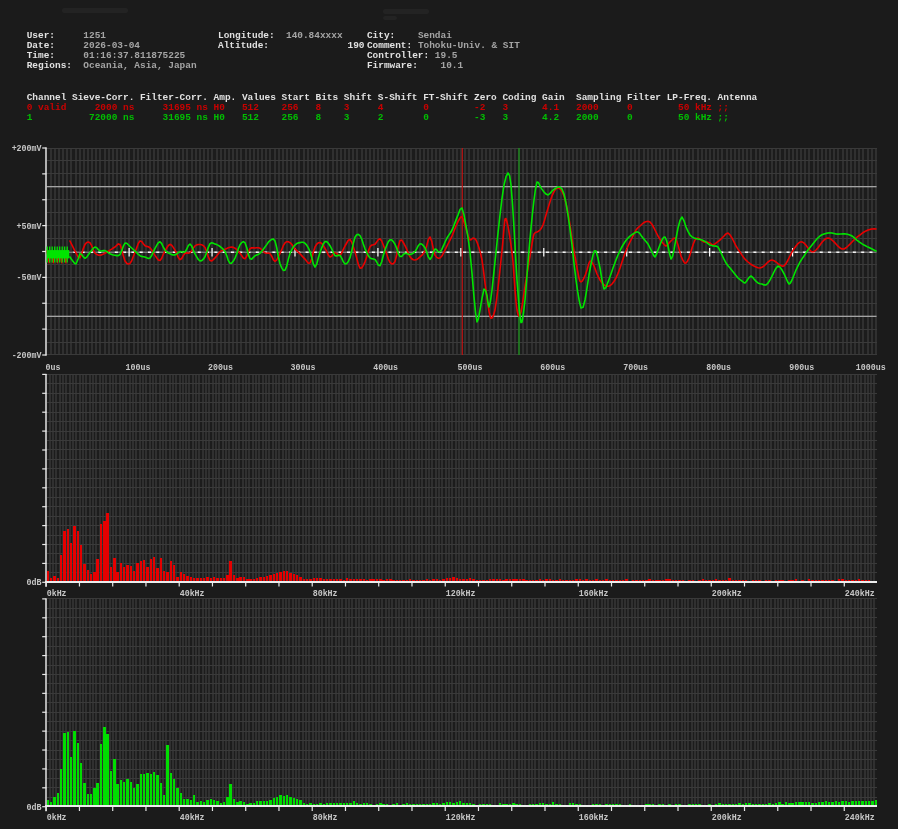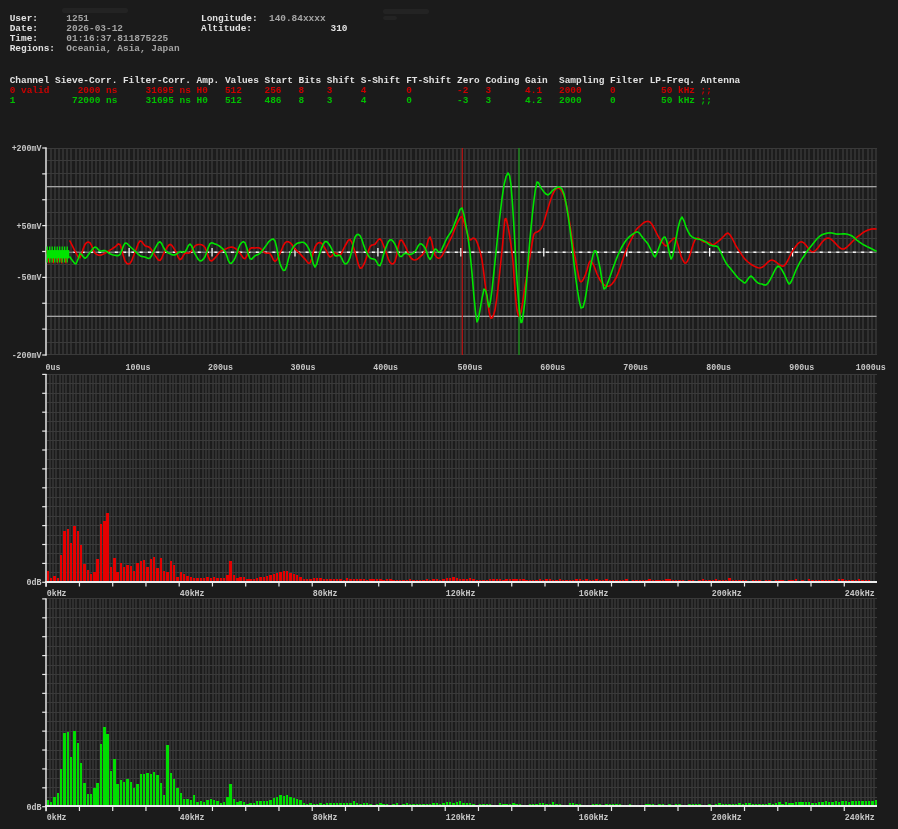--- a/index.html
+++ b/index.html
@@ -1,36 +1,40 @@
 <!DOCTYPE html>
 <html><head><meta charset="utf-8"><style>
 html,body{margin:0;padding:0;background:#1b1b1b;width:898px;height:829px;overflow:hidden}
 #pg{filter:brightness(1);position:relative;width:898px;height:829px;background:#1b1b1b;font-family:"Liberation Mono",monospace}
-pre{position:absolute;margin:0;opacity:.98;font:bold 9.45px "Liberation Mono",monospace;line-height:9.93px;color:rgba(232,232,232,.99);letter-spacing:0}
+pre{position:absolute;margin:17px;opacity:.98;font:bold 9.45px "Liberation Mono",monospace;line-height:9.93px;color:rgba(232,232,232,.99);letter-spacing:0}
 pre .v{color:rgba(169,169,169,.99)}
 pre .r{color:rgba(207,0,0,.99)}
 pre .g{color:rgba(0,196,0,.99)}
 svg{position:absolute;left:0;top:0}
 svg text{font-family:"Liberation Mono",monospace;font-weight:bold;opacity:.99}
 .sm{position:absolute;background:#232323;border-radius:2px}
 </style></head><body>
 <div id="pg">
 <div class="sm" style="left:62px;top:8px;width:66px;height:5px"></div>
 <div class="sm" style="left:383px;top:9px;width:46px;height:5px"></div>
 <div class="sm" style="left:383px;top:16px;width:14px;height:4px"></div>
 <pre style="left:9.7px;top:14.1px">User:     <span class="v">1251</span>
-Date:     <span class="v">2026-03-12</span>
+Date:     <span class="v">2026-03-04</span>
 Time:     <span class="v">01:16:37.811875225</span>
 Regions:  <span class="v">Oceania, Asia, Japan</span></pre>
 <pre style="left:201px;top:14.1px">Longitude:  <span class="v">140.84xxxx</span>
 Altitude:</pre>
-<pre class="v" style="left:330.5px;top:24.0px">310</pre>
+<pre class="v" style="left:330.5px;top:24.0px">190</pre>
+<pre style="left:349.9px;top:14.1px">City:    <span class="v">Sendai</span>
+Comment: <span class="v">Tohoku-Univ. &amp; SIT</span>
+Controller: <span class="v">19.5</span>
+Firmware:    <span class="v">10.1</span></pre>
 <pre style="left:9.7px;top:76px">Channel Sieve-Corr. Filter-Corr. Amp. Values Start Bits Shift S-Shift FT-Shift Zero Coding Gain  Sampling Filter LP-Freq. Antenna
 <span class="r">0 valid     2000 ns     31695 ns H0   512    256   8    3     4       0        -2   3      4.1   2000     0        50 kHz ;;</span>
-<span class="g">1          72000 ns     31695 ns H0   512    486   8    3     4       0        -3   3      4.2   2000     0        50 kHz ;;</span></pre>
+<span class="g">1          72000 ns     31695 ns H0   512    256   8    3     2       0        -3   3      4.2   2000     0        50 kHz ;;</span></pre>
 <svg width="898" height="829" viewBox="0 0 898 829">
 <rect x="46.5" y="148.0" width="830.0" height="207.0" fill="#1c1c1c"></rect>
 <rect x="46.5" y="374.4" width="830.0" height="207.9" fill="#1c1c1c"></rect>
 <rect x="46.5" y="598.9" width="830.0" height="207.8" fill="#1c1c1c"></rect>
 <path d="M51 148.0V355.0M55 148.0V355.0M59 148.0V355.0M63 148.0V355.0M67 148.0V355.0M71 148.0V355.0M76 148.0V355.0M80 148.0V355.0M84 148.0V355.0M88 148.0V355.0M92 148.0V355.0M96 148.0V355.0M100 148.0V355.0M105 148.0V355.0M109 148.0V355.0M113 148.0V355.0M117 148.0V355.0M121 148.0V355.0M125 148.0V355.0M129 148.0V355.0M134 148.0V355.0M138 148.0V355.0M142 148.0V355.0M146 148.0V355.0M150 148.0V355.0M154 148.0V355.0M158 148.0V355.0M163 148.0V355.0M167 148.0V355.0M171 148.0V355.0M175 148.0V355.0M179 148.0V355.0M183 148.0V355.0M187 148.0V355.0M192 148.0V355.0M196 148.0V355.0M200 148.0V355.0M204 148.0V355.0M208 148.0V355.0M212 148.0V355.0M217 148.0V355.0M221 148.0V355.0M225 148.0V355.0M229 148.0V355.0M233 148.0V355.0M237 148.0V355.0M241 148.0V355.0M246 148.0V355.0M250 148.0V355.0M254 148.0V355.0M258 148.0V355.0M262 148.0V355.0M266 148.0V355.0M270 148.0V355.0M275 148.0V355.0M279 148.0V355.0M283 148.0V355.0M287 148.0V355.0M291 148.0V355.0M295 148.0V355.0M299 148.0V355.0M304 148.0V355.0M308 148.0V355.0M312 148.0V355.0M316 148.0V355.0M320 148.0V355.0M324 148.0V355.0M328 148.0V355.0M333 148.0V355.0M337 148.0V355.0M341 148.0V355.0M345 148.0V355.0M349 148.0V355.0M353 148.0V355.0M357 148.0V355.0M362 148.0V355.0M366 148.0V355.0M370 148.0V355.0M374 148.0V355.0M378 148.0V355.0M382 148.0V355.0M387 148.0V355.0M391 148.0V355.0M395 148.0V355.0M399 148.0V355.0M403 148.0V355.0M407 148.0V355.0M411 148.0V355.0M416 148.0V355.0M420 148.0V355.0M424 148.0V355.0M428 148.0V355.0M432 148.0V355.0M436 148.0V355.0M440 148.0V355.0M445 148.0V355.0M449 148.0V355.0M453 148.0V355.0M457 148.0V355.0M461 148.0V355.0M465 148.0V355.0M469 148.0V355.0M474 148.0V355.0M478 148.0V355.0M482 148.0V355.0M486 148.0V355.0M490 148.0V355.0M494 148.0V355.0M498 148.0V355.0M503 148.0V355.0M507 148.0V355.0M511 148.0V355.0M515 148.0V355.0M519 148.0V355.0M523 148.0V355.0M527 148.0V355.0M532 148.0V355.0M536 148.0V355.0M540 148.0V355.0M544 148.0V355.0M548 148.0V355.0M552 148.0V355.0M557 148.0V355.0M561 148.0V355.0M565 148.0V355.0M569 148.0V355.0M573 148.0V355.0M577 148.0V355.0M581 148.0V355.0M586 148.0V355.0M590 148.0V355.0M594 148.0V355.0M598 148.0V355.0M602 148.0V355.0M606 148.0V355.0M610 148.0V355.0M615 148.0V355.0M619 148.0V355.0M623 148.0V355.0M627 148.0V355.0M631 148.0V355.0M635 148.0V355.0M639 148.0V355.0M644 148.0V355.0M648 148.0V355.0M652 148.0V355.0M656 148.0V355.0M660 148.0V355.0M664 148.0V355.0M668 148.0V355.0M673 148.0V355.0M677 148.0V355.0M681 148.0V355.0M685 148.0V355.0M689 148.0V355.0M693 148.0V355.0M698 148.0V355.0M702 148.0V355.0M706 148.0V355.0M710 148.0V355.0M714 148.0V355.0M718 148.0V355.0M722 148.0V355.0M727 148.0V355.0M731 148.0V355.0M735 148.0V355.0M739 148.0V355.0M743 148.0V355.0M747 148.0V355.0M751 148.0V355.0M756 148.0V355.0M760 148.0V355.0M764 148.0V355.0M768 148.0V355.0M772 148.0V355.0M776 148.0V355.0M780 148.0V355.0M785 148.0V355.0M789 148.0V355.0M793 148.0V355.0M797 148.0V355.0M801 148.0V355.0M805 148.0V355.0M809 148.0V355.0M814 148.0V355.0M818 148.0V355.0M822 148.0V355.0M826 148.0V355.0M830 148.0V355.0M834 148.0V355.0M838 148.0V355.0M843 148.0V355.0M847 148.0V355.0M851 148.0V355.0M855 148.0V355.0M859 148.0V355.0M863 148.0V355.0M868 148.0V355.0M872 148.0V355.0M876 148.0V355.0" stroke="#303030" stroke-width="2" fill="none" shape-rendering="crispEdges"></path>
 <path d="M46.5 148.5H876.5M46.5 160.5H876.5M46.5 173.5H876.5M46.5 186.5H876.5M46.5 199.5H876.5M46.5 212.5H876.5M46.5 225.5H876.5M46.5 238.5H876.5M46.5 251.5H876.5M46.5 264.5H876.5M46.5 277.5H876.5M46.5 290.5H876.5M46.5 303.5H876.5M46.5 316.5H876.5M46.5 329.5H876.5M46.5 342.5H876.5M46.5 354.5H876.5" stroke="#3a3a3a" stroke-width="1" fill="none" shape-rendering="crispEdges"></path>
 <path d="M50 374.4V582.3M53 374.4V582.3M56 374.4V582.3M60 374.4V582.3M63 374.4V582.3M66 374.4V582.3M70 374.4V582.3M73 374.4V582.3M76 374.4V582.3M80 374.4V582.3M83 374.4V582.3M86 374.4V582.3M90 374.4V582.3M93 374.4V582.3M96 374.4V582.3M100 374.4V582.3M103 374.4V582.3M106 374.4V582.3M110 374.4V582.3M113 374.4V582.3M116 374.4V582.3M120 374.4V582.3M123 374.4V582.3M126 374.4V582.3M130 374.4V582.3M133 374.4V582.3M136 374.4V582.3M140 374.4V582.3M143 374.4V582.3M146 374.4V582.3M150 374.4V582.3M153 374.4V582.3M156 374.4V582.3M160 374.4V582.3M163 374.4V582.3M166 374.4V582.3M170 374.4V582.3M173 374.4V582.3M176 374.4V582.3M180 374.4V582.3M183 374.4V582.3M186 374.4V582.3M189 374.4V582.3M193 374.4V582.3M196 374.4V582.3M199 374.4V582.3M203 374.4V582.3M206 374.4V582.3M209 374.4V582.3M213 374.4V582.3M216 374.4V582.3M219 374.4V582.3M223 374.4V582.3M226 374.4V582.3M229 374.4V582.3M233 374.4V582.3M236 374.4V582.3M239 374.4V582.3M243 374.4V582.3M246 374.4V582.3M249 374.4V582.3M253 374.4V582.3M256 374.4V582.3M259 374.4V582.3M263 374.4V582.3M266 374.4V582.3M269 374.4V582.3M273 374.4V582.3M276 374.4V582.3M279 374.4V582.3M283 374.4V582.3M286 374.4V582.3M289 374.4V582.3M293 374.4V582.3M296 374.4V582.3M299 374.4V582.3M303 374.4V582.3M306 374.4V582.3M309 374.4V582.3M313 374.4V582.3M316 374.4V582.3M319 374.4V582.3M322 374.4V582.3M326 374.4V582.3M329 374.4V582.3M332 374.4V582.3M336 374.4V582.3M339 374.4V582.3M342 374.4V582.3M346 374.4V582.3M349 374.4V582.3M352 374.4V582.3M356 374.4V582.3M359 374.4V582.3M362 374.4V582.3M366 374.4V582.3M369 374.4V582.3M372 374.4V582.3M376 374.4V582.3M379 374.4V582.3M382 374.4V582.3M386 374.4V582.3M389 374.4V582.3M392 374.4V582.3M396 374.4V582.3M399 374.4V582.3M402 374.4V582.3M406 374.4V582.3M409 374.4V582.3M412 374.4V582.3M416 374.4V582.3M419 374.4V582.3M422 374.4V582.3M426 374.4V582.3M429 374.4V582.3M432 374.4V582.3M436 374.4V582.3M439 374.4V582.3M442 374.4V582.3M446 374.4V582.3M449 374.4V582.3M452 374.4V582.3M456 374.4V582.3M459 374.4V582.3M462 374.4V582.3M465 374.4V582.3M469 374.4V582.3M472 374.4V582.3M475 374.4V582.3M479 374.4V582.3M482 374.4V582.3M485 374.4V582.3M489 374.4V582.3M492 374.4V582.3M495 374.4V582.3M499 374.4V582.3M502 374.4V582.3M505 374.4V582.3M509 374.4V582.3M512 374.4V582.3M515 374.4V582.3M519 374.4V582.3M522 374.4V582.3M525 374.4V582.3M529 374.4V582.3M532 374.4V582.3M535 374.4V582.3M539 374.4V582.3M542 374.4V582.3M545 374.4V582.3M549 374.4V582.3M552 374.4V582.3M555 374.4V582.3M559 374.4V582.3M562 374.4V582.3M565 374.4V582.3M569 374.4V582.3M572 374.4V582.3M575 374.4V582.3M579 374.4V582.3M582 374.4V582.3M585 374.4V582.3M589 374.4V582.3M592 374.4V582.3M595 374.4V582.3M598 374.4V582.3M602 374.4V582.3M605 374.4V582.3M608 374.4V582.3M612 374.4V582.3M615 374.4V582.3M618 374.4V582.3M622 374.4V582.3M625 374.4V582.3M628 374.4V582.3M632 374.4V582.3M635 374.4V582.3M638 374.4V582.3M642 374.4V582.3M645 374.4V582.3M648 374.4V582.3M652 374.4V582.3M655 374.4V582.3M658 374.4V582.3M662 374.4V582.3M665 374.4V582.3M668 374.4V582.3M672 374.4V582.3M675 374.4V582.3M678 374.4V582.3M682 374.4V582.3M685 374.4V582.3M688 374.4V582.3M692 374.4V582.3M695 374.4V582.3M698 374.4V582.3M702 374.4V582.3M705 374.4V582.3M708 374.4V582.3M712 374.4V582.3M715 374.4V582.3M718 374.4V582.3M722 374.4V582.3M725 374.4V582.3M728 374.4V582.3M732 374.4V582.3M735 374.4V582.3M738 374.4V582.3M741 374.4V582.3M745 374.4V582.3M748 374.4V582.3M751 374.4V582.3M755 374.4V582.3M758 374.4V582.3M761 374.4V582.3M765 374.4V582.3M768 374.4V582.3M771 374.4V582.3M775 374.4V582.3M778 374.4V582.3M781 374.4V582.3M785 374.4V582.3M788 374.4V582.3M791 374.4V582.3M795 374.4V582.3M798 374.4V582.3M801 374.4V582.3M805 374.4V582.3M808 374.4V582.3M811 374.4V582.3M815 374.4V582.3M818 374.4V582.3M821 374.4V582.3M825 374.4V582.3M828 374.4V582.3M831 374.4V582.3M835 374.4V582.3M838 374.4V582.3M841 374.4V582.3M845 374.4V582.3M848 374.4V582.3M851 374.4V582.3M855 374.4V582.3M858 374.4V582.3M861 374.4V582.3M865 374.4V582.3M868 374.4V582.3M871 374.4V582.3M874 374.4V582.3" stroke="#303030" stroke-width="2" fill="none" shape-rendering="crispEdges"></path>
 <path d="M46.5 374.5H876.5M46.5 383.5H876.5M46.5 393.5H876.5M46.5 402.5H876.5M46.5 412.5H876.5M46.5 421.5H876.5M46.5 431.5H876.5M46.5 440.5H876.5M46.5 449.5H876.5M46.5 459.5H876.5M46.5 468.5H876.5M46.5 478.5H876.5M46.5 487.5H876.5M46.5 497.5H876.5M46.5 506.5H876.5M46.5 516.5H876.5M46.5 525.5H876.5M46.5 535.5H876.5M46.5 544.5H876.5M46.5 553.5H876.5M46.5 563.5H876.5M46.5 572.5H876.5M46.5 582.5H876.5" stroke="#3a3a3a" stroke-width="1" fill="none" shape-rendering="crispEdges"></path>
 <path d="M50 598.9V806.7M53 598.9V806.7M56 598.9V806.7M60 598.9V806.7M63 598.9V806.7M66 598.9V806.7M70 598.9V806.7M73 598.9V806.7M76 598.9V806.7M80 598.9V806.7M83 598.9V806.7M86 598.9V806.7M90 598.9V806.7M93 598.9V806.7M96 598.9V806.7M100 598.9V806.7M103 598.9V806.7M106 598.9V806.7M110 598.9V806.7M113 598.9V806.7M116 598.9V806.7M120 598.9V806.7M123 598.9V806.7M126 598.9V806.7M130 598.9V806.7M133 598.9V806.7M136 598.9V806.7M140 598.9V806.7M143 598.9V806.7M146 598.9V806.7M150 598.9V806.7M153 598.9V806.7M156 598.9V806.7M160 598.9V806.7M163 598.9V806.7M166 598.9V806.7M170 598.9V806.7M173 598.9V806.7M176 598.9V806.7M180 598.9V806.7M183 598.9V806.7M186 598.9V806.7M189 598.9V806.7M193 598.9V806.7M196 598.9V806.7M199 598.9V806.7M203 598.9V806.7M206 598.9V806.7M209 598.9V806.7M213 598.9V806.7M216 598.9V806.7M219 598.9V806.7M223 598.9V806.7M226 598.9V806.7M229 598.9V806.7M233 598.9V806.7M236 598.9V806.7M239 598.9V806.7M243 598.9V806.7M246 598.9V806.7M249 598.9V806.7M253 598.9V806.7M256 598.9V806.7M259 598.9V806.7M263 598.9V806.7M266 598.9V806.7M269 598.9V806.7M273 598.9V806.7M276 598.9V806.7M279 598.9V806.7M283 598.9V806.7M286 598.9V806.7M289 598.9V806.7M293 598.9V806.7M296 598.9V806.7M299 598.9V806.7M303 598.9V806.7M306 598.9V806.7M309 598.9V806.7M313 598.9V806.7M316 598.9V806.7M319 598.9V806.7M322 598.9V806.7M326 598.9V806.7M329 598.9V806.7M332 598.9V806.7M336 598.9V806.7M339 598.9V806.7M342 598.9V806.7M346 598.9V806.7M349 598.9V806.7M352 598.9V806.7M356 598.9V806.7M359 598.9V806.7M362 598.9V806.7M366 598.9V806.7M369 598.9V806.7M372 598.9V806.7M376 598.9V806.7M379 598.9V806.7M382 598.9V806.7M386 598.9V806.7M389 598.9V806.7M392 598.9V806.7M396 598.9V806.7M399 598.9V806.7M402 598.9V806.7M406 598.9V806.7M409 598.9V806.7M412 598.9V806.7M416 598.9V806.7M419 598.9V806.7M422 598.9V806.7M426 598.9V806.7M429 598.9V806.7M432 598.9V806.7M436 598.9V806.7M439 598.9V806.7M442 598.9V806.7M446 598.9V806.7M449 598.9V806.7M452 598.9V806.7M456 598.9V806.7M459 598.9V806.7M462 598.9V806.7M465 598.9V806.7M469 598.9V806.7M472 598.9V806.7M475 598.9V806.7M479 598.9V806.7M482 598.9V806.7M485 598.9V806.7M489 598.9V806.7M492 598.9V806.7M495 598.9V806.7M499 598.9V806.7M502 598.9V806.7M505 598.9V806.7M509 598.9V806.7M512 598.9V806.7M515 598.9V806.7M519 598.9V806.7M522 598.9V806.7M525 598.9V806.7M529 598.9V806.7M532 598.9V806.7M535 598.9V806.7M539 598.9V806.7M542 598.9V806.7M545 598.9V806.7M549 598.9V806.7M552 598.9V806.7M555 598.9V806.7M559 598.9V806.7M562 598.9V806.7M565 598.9V806.7M569 598.9V806.7M572 598.9V806.7M575 598.9V806.7M579 598.9V806.7M582 598.9V806.7M585 598.9V806.7M589 598.9V806.7M592 598.9V806.7M595 598.9V806.7M598 598.9V806.7M602 598.9V806.7M605 598.9V806.7M608 598.9V806.7M612 598.9V806.7M615 598.9V806.7M618 598.9V806.7M622 598.9V806.7M625 598.9V806.7M628 598.9V806.7M632 598.9V806.7M635 598.9V806.7M638 598.9V806.7M642 598.9V806.7M645 598.9V806.7M648 598.9V806.7M652 598.9V806.7M655 598.9V806.7M658 598.9V806.7M662 598.9V806.7M665 598.9V806.7M668 598.9V806.7M672 598.9V806.7M675 598.9V806.7M678 598.9V806.7M682 598.9V806.7M685 598.9V806.7M688 598.9V806.7M692 598.9V806.7M695 598.9V806.7M698 598.9V806.7M702 598.9V806.7M705 598.9V806.7M708 598.9V806.7M712 598.9V806.7M715 598.9V806.7M718 598.9V806.7M722 598.9V806.7M725 598.9V806.7M728 598.9V806.7M732 598.9V806.7M735 598.9V806.7M738 598.9V806.7M741 598.9V806.7M745 598.9V806.7M748 598.9V806.7M751 598.9V806.7M755 598.9V806.7M758 598.9V806.7M761 598.9V806.7M765 598.9V806.7M768 598.9V806.7M771 598.9V806.7M775 598.9V806.7M778 598.9V806.7M781 598.9V806.7M785 598.9V806.7M788 598.9V806.7M791 598.9V806.7M795 598.9V806.7M798 598.9V806.7M801 598.9V806.7M805 598.9V806.7M808 598.9V806.7M811 598.9V806.7M815 598.9V806.7M818 598.9V806.7M821 598.9V806.7M825 598.9V806.7M828 598.9V806.7M831 598.9V806.7M835 598.9V806.7M838 598.9V806.7M841 598.9V806.7M845 598.9V806.7M848 598.9V806.7M851 598.9V806.7M855 598.9V806.7M858 598.9V806.7M861 598.9V806.7M865 598.9V806.7M868 598.9V806.7M871 598.9V806.7M874 598.9V806.7" stroke="#303030" stroke-width="2" fill="none" shape-rendering="crispEdges"></path>
 <path d="M46.5 598.5H876.5M46.5 608.5H876.5M46.5 617.5H876.5M46.5 627.5H876.5M46.5 636.5H876.5M46.5 646.5H876.5M46.5 655.5H876.5M46.5 665.5H876.5M46.5 674.5H876.5M46.5 683.5H876.5M46.5 693.5H876.5M46.5 702.5H876.5M46.5 712.5H876.5M46.5 721.5H876.5M46.5 731.5H876.5M46.5 740.5H876.5M46.5 750.5H876.5M46.5 759.5H876.5M46.5 769.5H876.5M46.5 778.5H876.5M46.5 787.5H876.5M46.5 797.5H876.5M46.5 806.5H876.5" stroke="#3a3a3a" stroke-width="1" fill="none" shape-rendering="crispEdges"></path>

